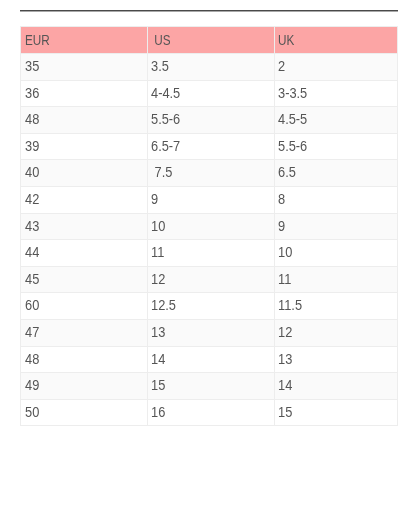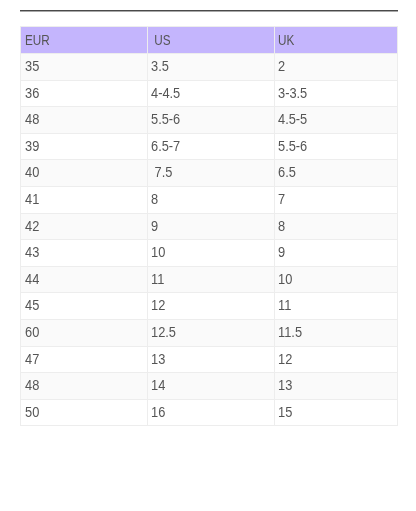--- a/index.html
+++ b/index.html
@@ -6,21 +6,21 @@
   body{width:416px;height:511px;font-family:"Liberation Sans",sans-serif;-webkit-font-smoothing:antialiased;}
   .page{position:relative;width:416px;height:511px;overflow:hidden;background:#fff;}
   .rule{position:absolute;left:19.6px;top:9px;width:378.4px;height:4px;
         background:linear-gradient(to bottom,#ffffff 0px,#ffffff 1px,#4a4a4a 1px,#4a4a4a 2px,#a8a8a8 2px,#a8a8a8 3px,#ffffff 3px);}
   .table-wrap{position:absolute;left:20.4px;top:26.4px;width:377.1px;}
   table.size-table{border-collapse:collapse;width:377.1px;table-layout:fixed;}
   table.size-table td, table.size-table th{
       border:1px solid #ededed;height:25.6px;line-height:25.6px;padding:0 0 0 3.4px;
       text-align:left;font-size:13.8px;font-weight:400;color:#555555;
       vertical-align:middle;box-sizing:border-box;overflow:hidden;white-space:pre;}
-  thead th{background:#c4b5fd;}
+  thead th{background:#fca5a5;}
   tbody tr:nth-child(odd) td{background:#fafafa;}
   tbody tr:nth-child(even) td{background:#ffffff;}
   .sx{display:inline-block;transform-origin:left center;transform:scaleX(0.93);white-space:pre;}
   .sxh{display:inline-block;transform-origin:left center;transform:scaleX(0.85);white-space:pre;position:relative;top:1px;}
 </style>
 </head>
 <body>
 
 <div class="page">
   <div class="rule"></div>
@@ -58,25 +58,20 @@
             <td><span class="sx">39</span></td>
             <td><span class="sx">6.5-7</span></td>
             <td><span class="sx">5.5-6</span></td>
           </tr>
           <tr>
             <td><span class="sx">40</span></td>
             <td><span class="sx"> 7.5</span></td>
             <td><span class="sx">6.5</span></td>
           </tr>
           <tr>
-            <td><span class="sx">41</span></td>
-            <td><span class="sx">8</span></td>
-            <td><span class="sx">7</span></td>
-          </tr>
-          <tr>
             <td><span class="sx">42</span></td>
             <td><span class="sx">9</span></td>
             <td><span class="sx">8</span></td>
           </tr>
           <tr>
             <td><span class="sx">43</span></td>
             <td><span class="sx">10</span></td>
             <td><span class="sx">9</span></td>
           </tr>
           <tr>
@@ -98,20 +93,25 @@
             <td><span class="sx">47</span></td>
             <td><span class="sx">13</span></td>
             <td><span class="sx">12</span></td>
           </tr>
           <tr>
             <td><span class="sx">48</span></td>
             <td><span class="sx">14</span></td>
             <td><span class="sx">13</span></td>
           </tr>
           <tr>
+            <td><span class="sx">49</span></td>
+            <td><span class="sx">15</span></td>
+            <td><span class="sx">14</span></td>
+          </tr>
+          <tr>
             <td><span class="sx">50</span></td>
             <td><span class="sx">16</span></td>
             <td><span class="sx">15</span></td>
           </tr>
         </tbody>
     </table>
   </div>
 </div>
 
 </body></html>

